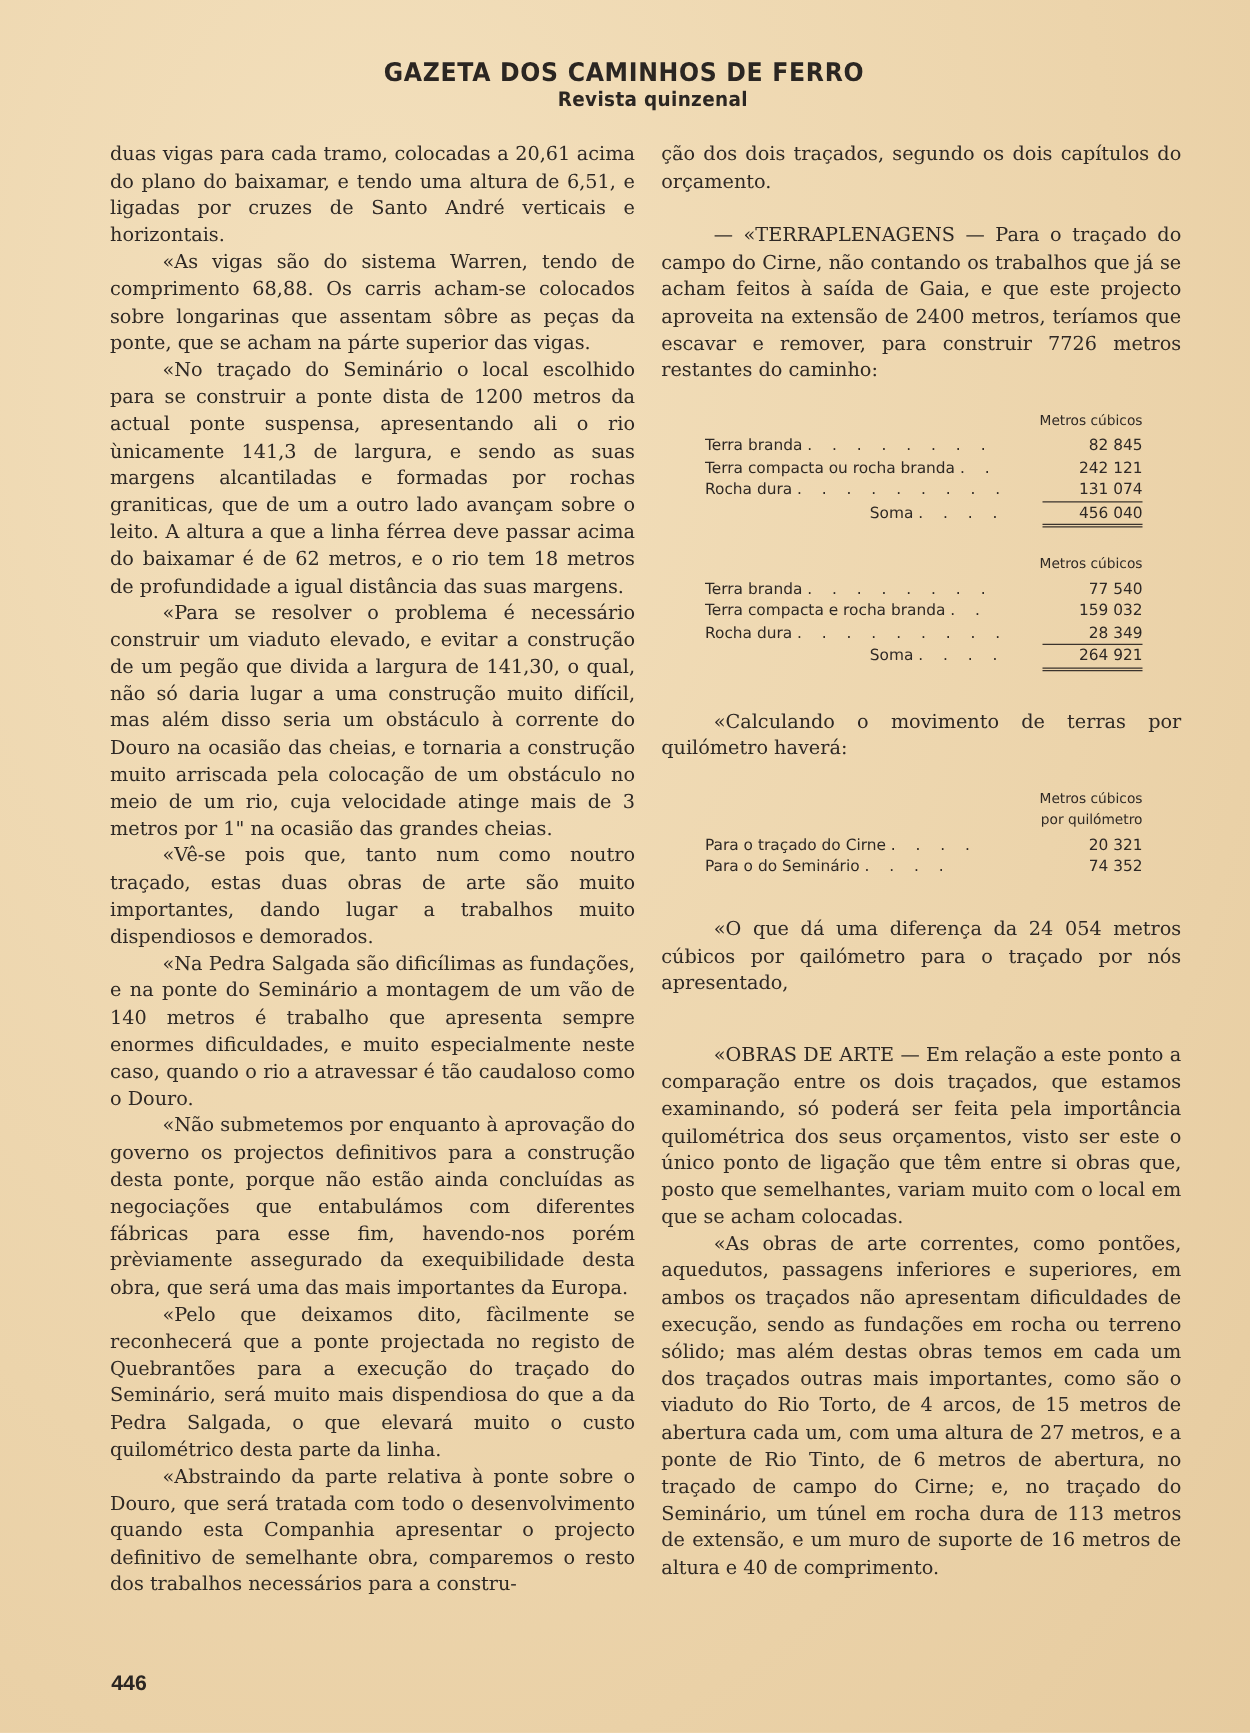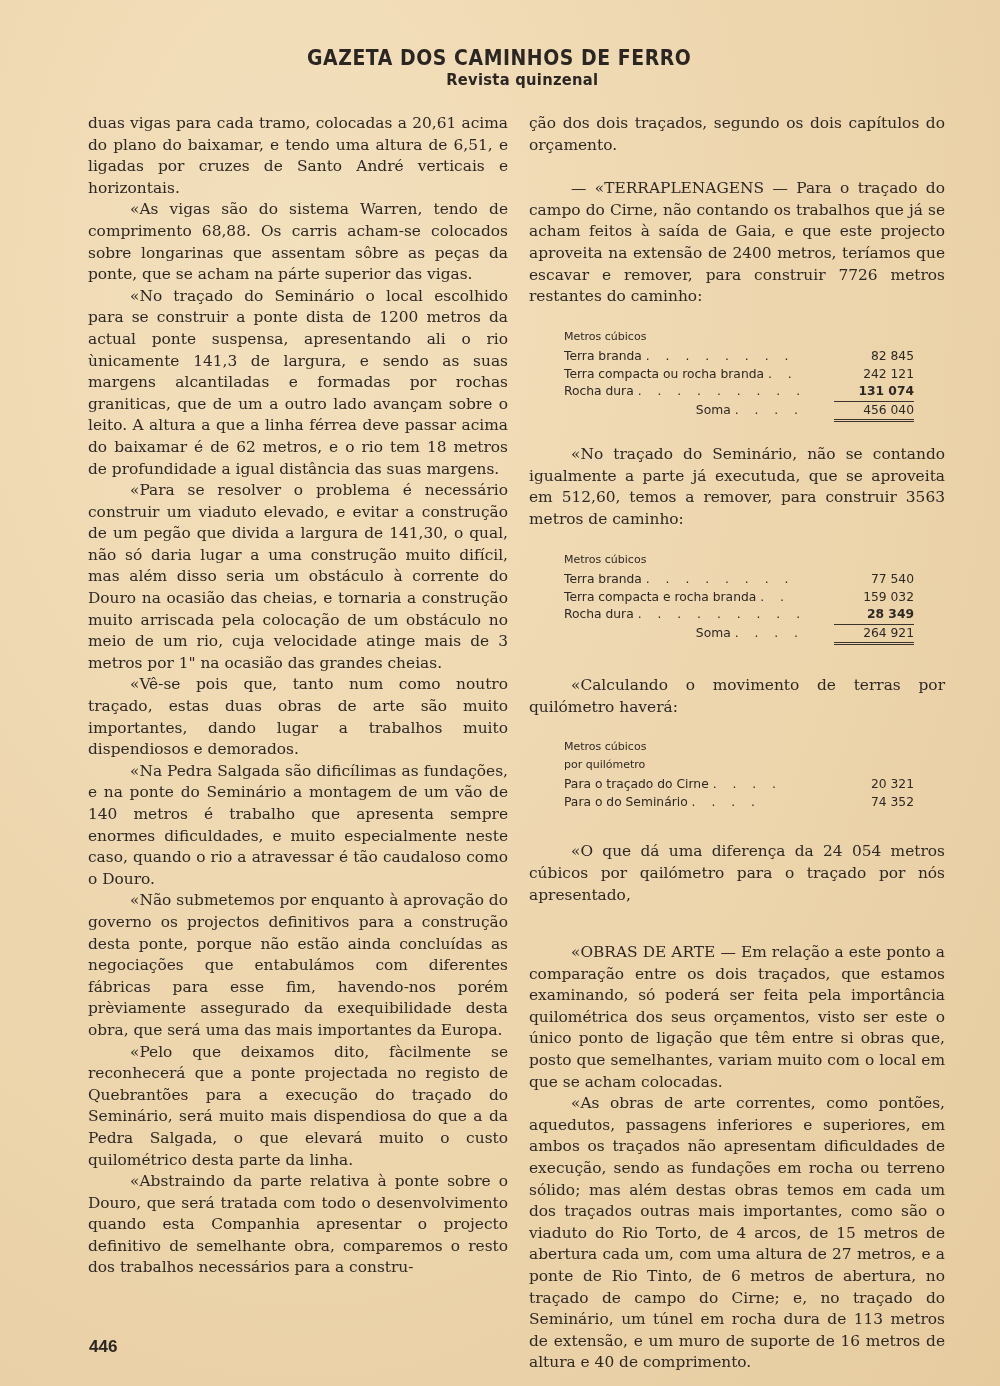--- a/index.html
+++ b/index.html
@@ -25,25 +25,25 @@
     }
     .col.left { left: 88px; width: 420px; }
     .col.right { left: 529px; width: 416px; }
     .col p { margin: 0; }
     .col p.ind { text-indent: 42px; }
     .col p.gap { margin-top: 22px; }
     .table {
       font-family: "DejaVu Sans", sans-serif; font-size: 12.3px; line-height: 17.5px;
       margin: 20px 0 0 35px; width: 350px; color: #2e2824;
     }
-    .table .hdr { font-size: 11px; margin-bottom: 3px; }
+    .table .hdr { text-align: right; font-size: 11px; margin-bottom: 3px; }
     .table .row { display: flex; justify-content: space-between; }
     .table .row .lbl { flex: 1; white-space: nowrap; overflow: hidden; }
     .table .row .val { width: 80px; text-align: right; }
-    .table .row .val.ul { border-bottom: 1px solid #3a332d; font-weight: bold; }
+    .table .row .val.ul { border-bottom: 1px solid #3a332d; }
     .table .row .val.dul { border-bottom: 3px double #3a332d; }
     .table .row.sum .lbl { text-align: right; padding-right: 30px; }
     .dots { letter-spacing: 6px; }
     .pageno {
       position: absolute; left: 89px; top: 1337px;
       font-family: Liberation Sans, sans-serif; font-weight: bold; font-size: 17px; color: #2b2622;
     }
   </style>
 </head>
 <body>
@@ -82,21 +82,20 @@
     <div class="row">
       <span class="lbl"><span>Rocha dura</span> <span class="dots">. . . . . . . . .</span></span>
       <span class="val ul">131 074</span>
     </div>
     <div class="row sum">
       <span class="lbl"><span>Soma</span> <span class="dots">. . . .</span></span>
       <span class="val dul">456 040</span>
     </div>
   </div>
 
-  <p class="ind gap">«No traçado do Seminário, não se contando igualmente a parte já executuda, que se aproveita em 512,60, temos a remover, para construir 3563 metros de caminho:</p>
 
   <div class="table">
     <div class="hdr">Metros cúbicos</div>
     <div class="row">
       <span class="lbl"><span>Terra branda</span> <span class="dots">. . . . . . . .</span></span>
       <span class="val">77 540</span>
     </div>
     <div class="row">
       <span class="lbl"><span>Terra compacta e rocha branda</span> <span class="dots">. .</span></span>
       <span class="val">159 032</span>

